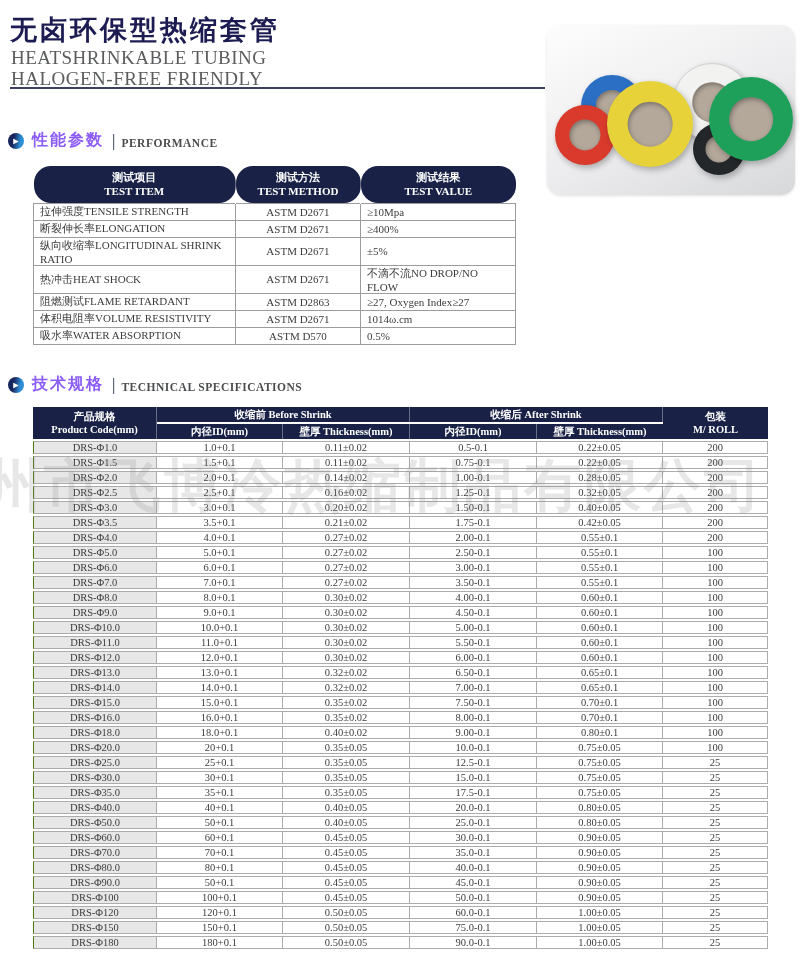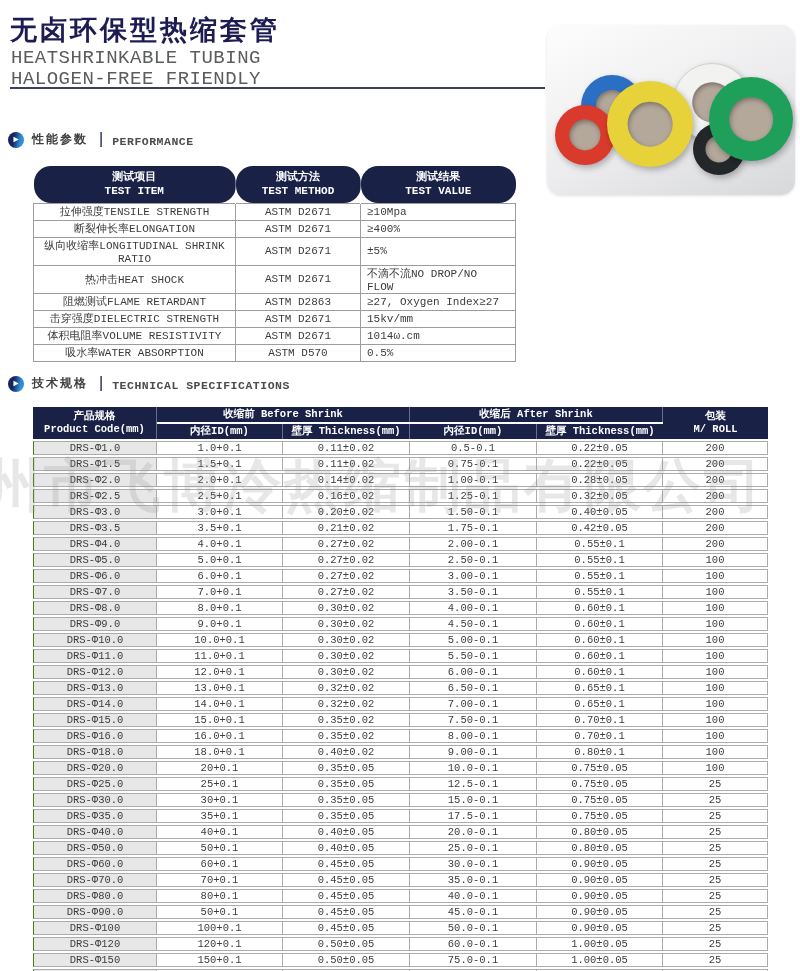--- a/index.html
+++ b/index.html
@@ -1,17 +1,17 @@
 <!DOCTYPE html>
 <html><head>
 <meta charset="utf-8">
 <style>
   html,body{margin:0;padding:0;background:#ffffff;}
   .page{position:relative;width:800px;height:971px;background:#ffffff;overflow:hidden;
-        font-family:Liberation Mono, monospace;color:#333;}
+        font-family:Liberation Serif, serif;color:#333;}
 
   
   .title-zh{position:absolute;top:12px;left:10px;font-size:27px;font-weight:bold;
             color:#1c1c52;letter-spacing:3px;}
   .subtitle{position:absolute;top:48px;left:11px;font-size:19px;line-height:1.08;
             color:#5a5c5e;letter-spacing:0.5px;}
   .rule{position:absolute;top:87px;left:10px;width:535px;height:2px;background:#3c3f63;}
 
   
   .photo-box{position:absolute;top:25px;left:547px;width:248px;height:170px;border-radius:14px;
@@ -27,32 +27,32 @@
   .roll-black {left:146px;top:98px; width:52px;height:52px;z-index:2;}
   .roll-green {left:162px;top:52px; width:84px;height:84px;z-index:3;}
 
   
   .sec-head{position:absolute;left:8px;display:flex;align-items:center;}
   .sec-head.perf{top:130px;}
   .sec-head.spec{top:374px;}
   .arrow-icon{width:16px;height:16px;border-radius:50%;flex:0 0 16px;
               background:linear-gradient(100deg,#16265c 35%,#2e8fd6 75%);
               color:#fff;font-size:9px;line-height:16px;text-align:center;margin-right:8px;}
-  .sec-zh{font-size:12px;font-weight:bold;color:#404040;letter-spacing:2px;}
+  .sec-zh{font-size:16px;font-weight:bold;color:#8b5cf6;letter-spacing:2px;}
   .sec-sep{margin:0 6px 0 8px;color:#1a2147;font-size:17px;font-weight:200;}
   .sec-en{font-size:11.5px;font-weight:bold;color:#4a4c4e;letter-spacing:0.5px;padding-top:4px;}
 
   
   table.perf{position:absolute;top:166px;left:33px;width:482px;border-collapse:collapse;
              table-layout:fixed;font-size:11px;}
   table.perf th{background:#1a2147;color:#ffffff;font-weight:bold;font-size:11px;
                 padding:4px 18px;line-height:1.3;border-right:1px solid rgba(255,255,255,0.35);border-radius:17px;}
   table.perf th:last-child{border-right:none;}
   table.perf td{border:1px solid #9c9c9c;background:#fff;height:16px;padding:0 6px;color:#3c3c3c;}
-  table.perf td:nth-child(1){text-align:center;}
+  table.perf td:nth-child(1){text-align:left;}
   table.perf td:nth-child(2){text-align:center;}
   table.perf td:nth-child(3){text-align:left;}
 
   
   table.spec{position:absolute;top:405px;left:33px;width:735px;border-collapse:separate;
              border-spacing:0 2px;table-layout:fixed;font-size:10.5px;}
   table.spec th{background:#1a2147;color:#ffffff;font-weight:bold;font-size:10.5px;
                 padding:1px 0;line-height:1.25;border-right:1px solid rgba(255,255,255,0.35);}
   table.spec th:last-child{border-right:none;}
   table.spec td{background:#ffffff;border-top:1px solid #acacac;border-bottom:1px solid #acacac;
@@ -145,25 +145,20 @@
         </tr>
         <tr>
           <td>热冲击HEAT SHOCK</td>
           <td>ASTM D2671</td>
           <td>不滴不流NO DROP/NO FLOW</td>
         </tr>
         <tr>
           <td>阻燃测试FLAME RETARDANT</td>
           <td>ASTM D2863</td>
           <td>≥27, Oxygen Index≥27</td>
-        </tr>
-        <tr>
-          <td>击穿强度DIELECTRIC STRENGTH</td>
-          <td>ASTM D2671</td>
-          <td>15kv/mm</td>
         </tr>
         <tr>
           <td>体积电阻率VOLUME RESISTIVITY</td>
           <td>ASTM D2671</td>
           <td>1014ω.cm</td>
         </tr>
         <tr>
           <td>吸水率WATER ABSORPTION</td>
           <td>ASTM D570</td>
           <td>0.5%</td>

